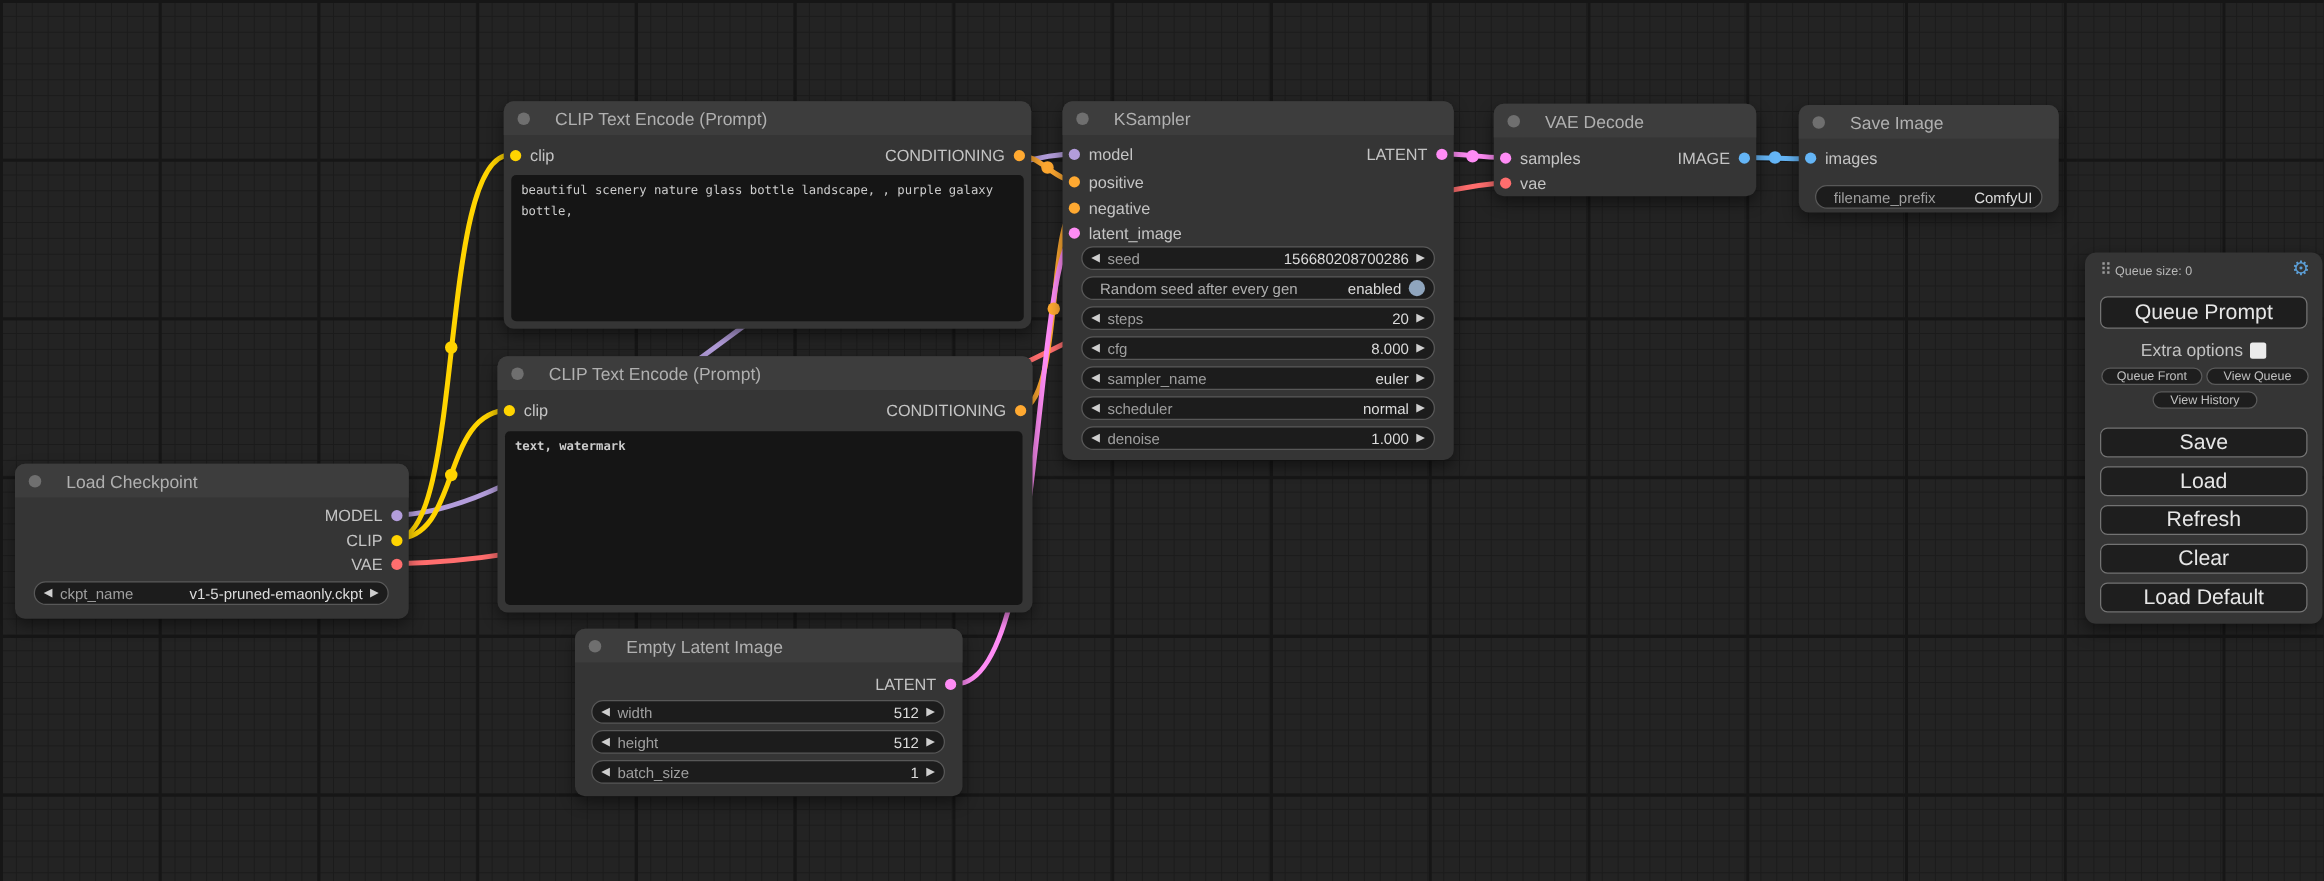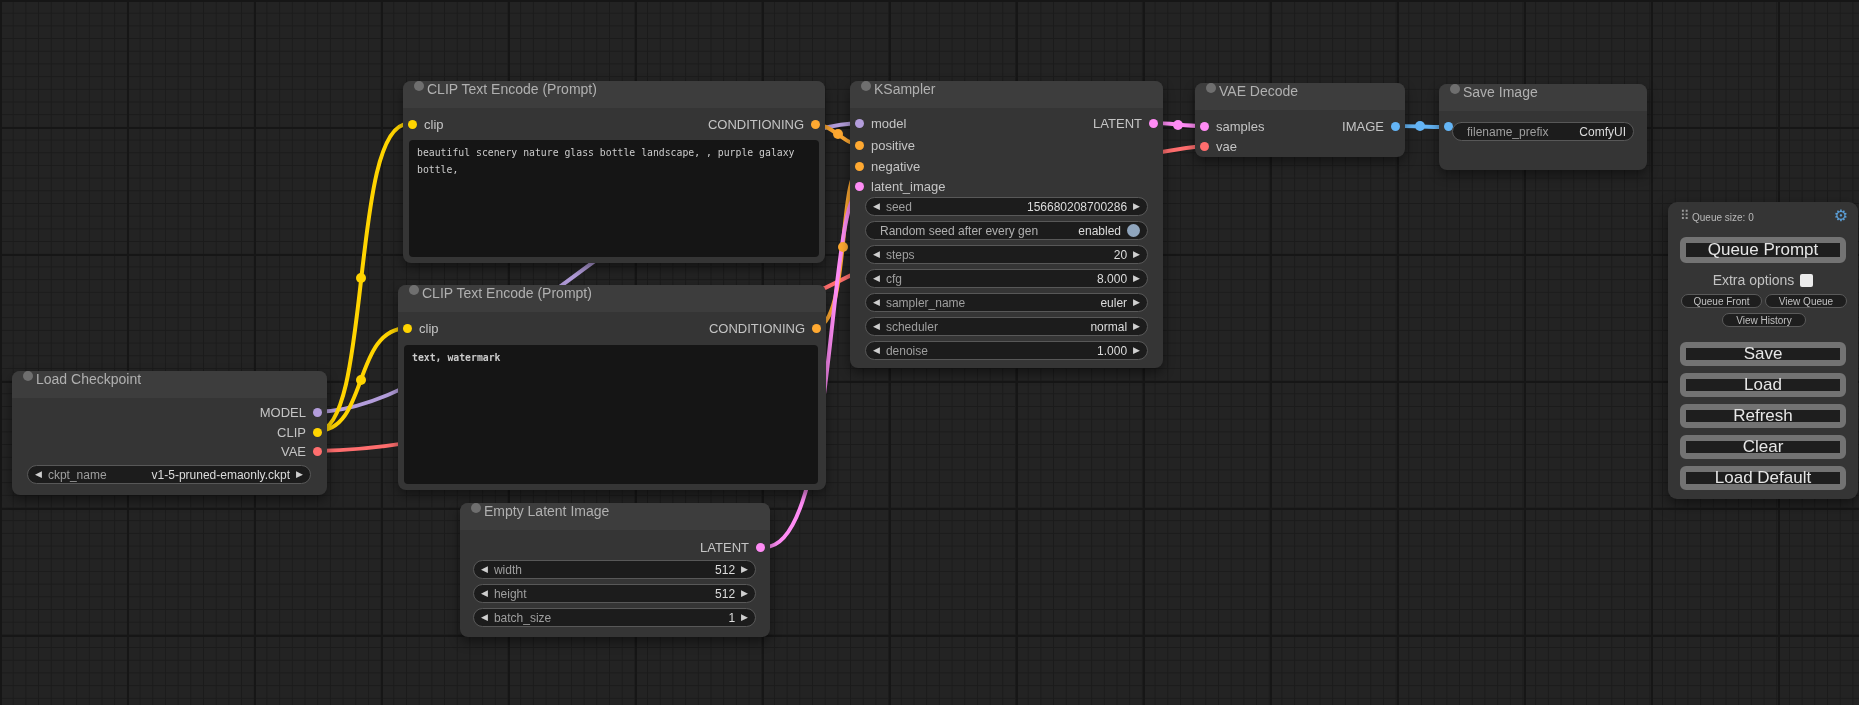--- a/index.html
+++ b/index.html
@@ -16,21 +16,21 @@
   }
   svg.wires{position:absolute;inset:0;pointer-events:none;}
   svg.wires path{fill:none;stroke-width:4;stroke-linecap:round;}
 
   .node{
     position:absolute;background:#353535;border-radius:8px;
     box-shadow:0 5px 12px rgba(0,0,0,.45);color:#b8b8b8;
   }
   .ntitle{
     height:27px;background:#3d3d3d;border-radius:8px 8px 0 0;
-    display:flex;gap:3px;padding-left:11px;
+    display:flex;align-items:center;gap:20px;padding-left:11px;
     font-size:14px;color:#b0b0b0;white-space:nowrap;
   }
   .tdot{width:10px;height:10px;border-radius:50%;background:#6f6f6f;flex:0 0 auto;}
   .slot{position:absolute;height:17px;display:flex;align-items:center;gap:7px;font-size:13px;color:#c4c4c4;}
   .slot.in{left:0;padding-left:5px;}
   .slot.out{right:0;padding-right:5px;justify-content:flex-end;}
   .sdot{width:9px;height:9px;border-radius:50%;flex:0 0 auto;}
   .c-model{background:#b39ddb}.c-clip{background:#ffd400}.c-vae{background:#ff6e6e}
   .c-cond{background:#ffa931}.c-latent{background:#ff8cf5}.c-image{background:#64b5f6}
 
@@ -53,21 +53,21 @@
   .qpanel{
     position:absolute;left:1668px;top:202px;width:190px;height:297px;
     background:#353535;border-radius:9px;box-shadow:0 5px 14px rgba(0,0,0,.5);
   }
   .qhead{position:absolute;left:0;top:0;width:100%;height:30px;display:flex;align-items:center;}
   .drag-handle{position:absolute;left:12px;top:7px;color:#9a9a9a;font-size:13px;line-height:1;}
   .qsize{width:100%;text-align:left;font-size:10px;color:#b8b8b8;padding-left:24px;}
   .gear{position:absolute;right:10px;top:6px;color:#5b9ed6;font-size:16px;line-height:1;}
   .qbtn{
     position:absolute;left:12px;width:166px;height:24px;background:#1e1e1e;
-    border:6px solid #737373;border-radius:6px;box-sizing:border-box;
+    border:1px solid #737373;border-radius:6px;box-sizing:border-box;
     display:flex;align-items:center;justify-content:center;
     font-size:17px;color:#e6e6e6;cursor:pointer;
   }
   .qbtn.prompt-btn{top:35px;height:26px;}
   .extra-row{position:absolute;left:0;top:70px;width:100%;display:flex;align-items:center;justify-content:center;gap:6px;font-size:14px;color:#c2c2c2;}
   .checkbox{width:13px;height:13px;background:#ececec;border-radius:2px;}
   .qsmall{
     position:absolute;height:14px;background:#1e1e1e;border:1px solid #5a5a5a;border-radius:8px;
     box-sizing:border-box;display:flex;align-items:center;justify-content:center;
     font-size:10px;color:#c0c0c0;cursor:pointer;
@@ -271,21 +271,21 @@
 
   <div class="node" style="left:1439px;top:84px;width:208px;height:86px;">
     <div class="ntitle">
       <span class="tdot"></span>
       <span>Save Image</span>
     </div>
     <div class="slot in" style="top:34px;">
       <span class="sdot c-image"></span>
       <span>images</span>
     </div>
-    <div class="widget" style="left:13px;top:38px;width:182px;padding-left:14px;gap:30px;">
+    <div class="widget" style="left:13px;top:64px;width:182px;padding-left:14px;gap:30px;">
       <span class="wlabel">filename_prefix</span>
       <span class="wvalue">ComfyUI</span>
     </div>
   </div>
 
   <div class="qpanel">
     <div class="qhead">
       <span class="drag-handle">⠿</span>
       <span class="qsize">Queue size: 0</span>
       <span class="gear">⚙</span>

